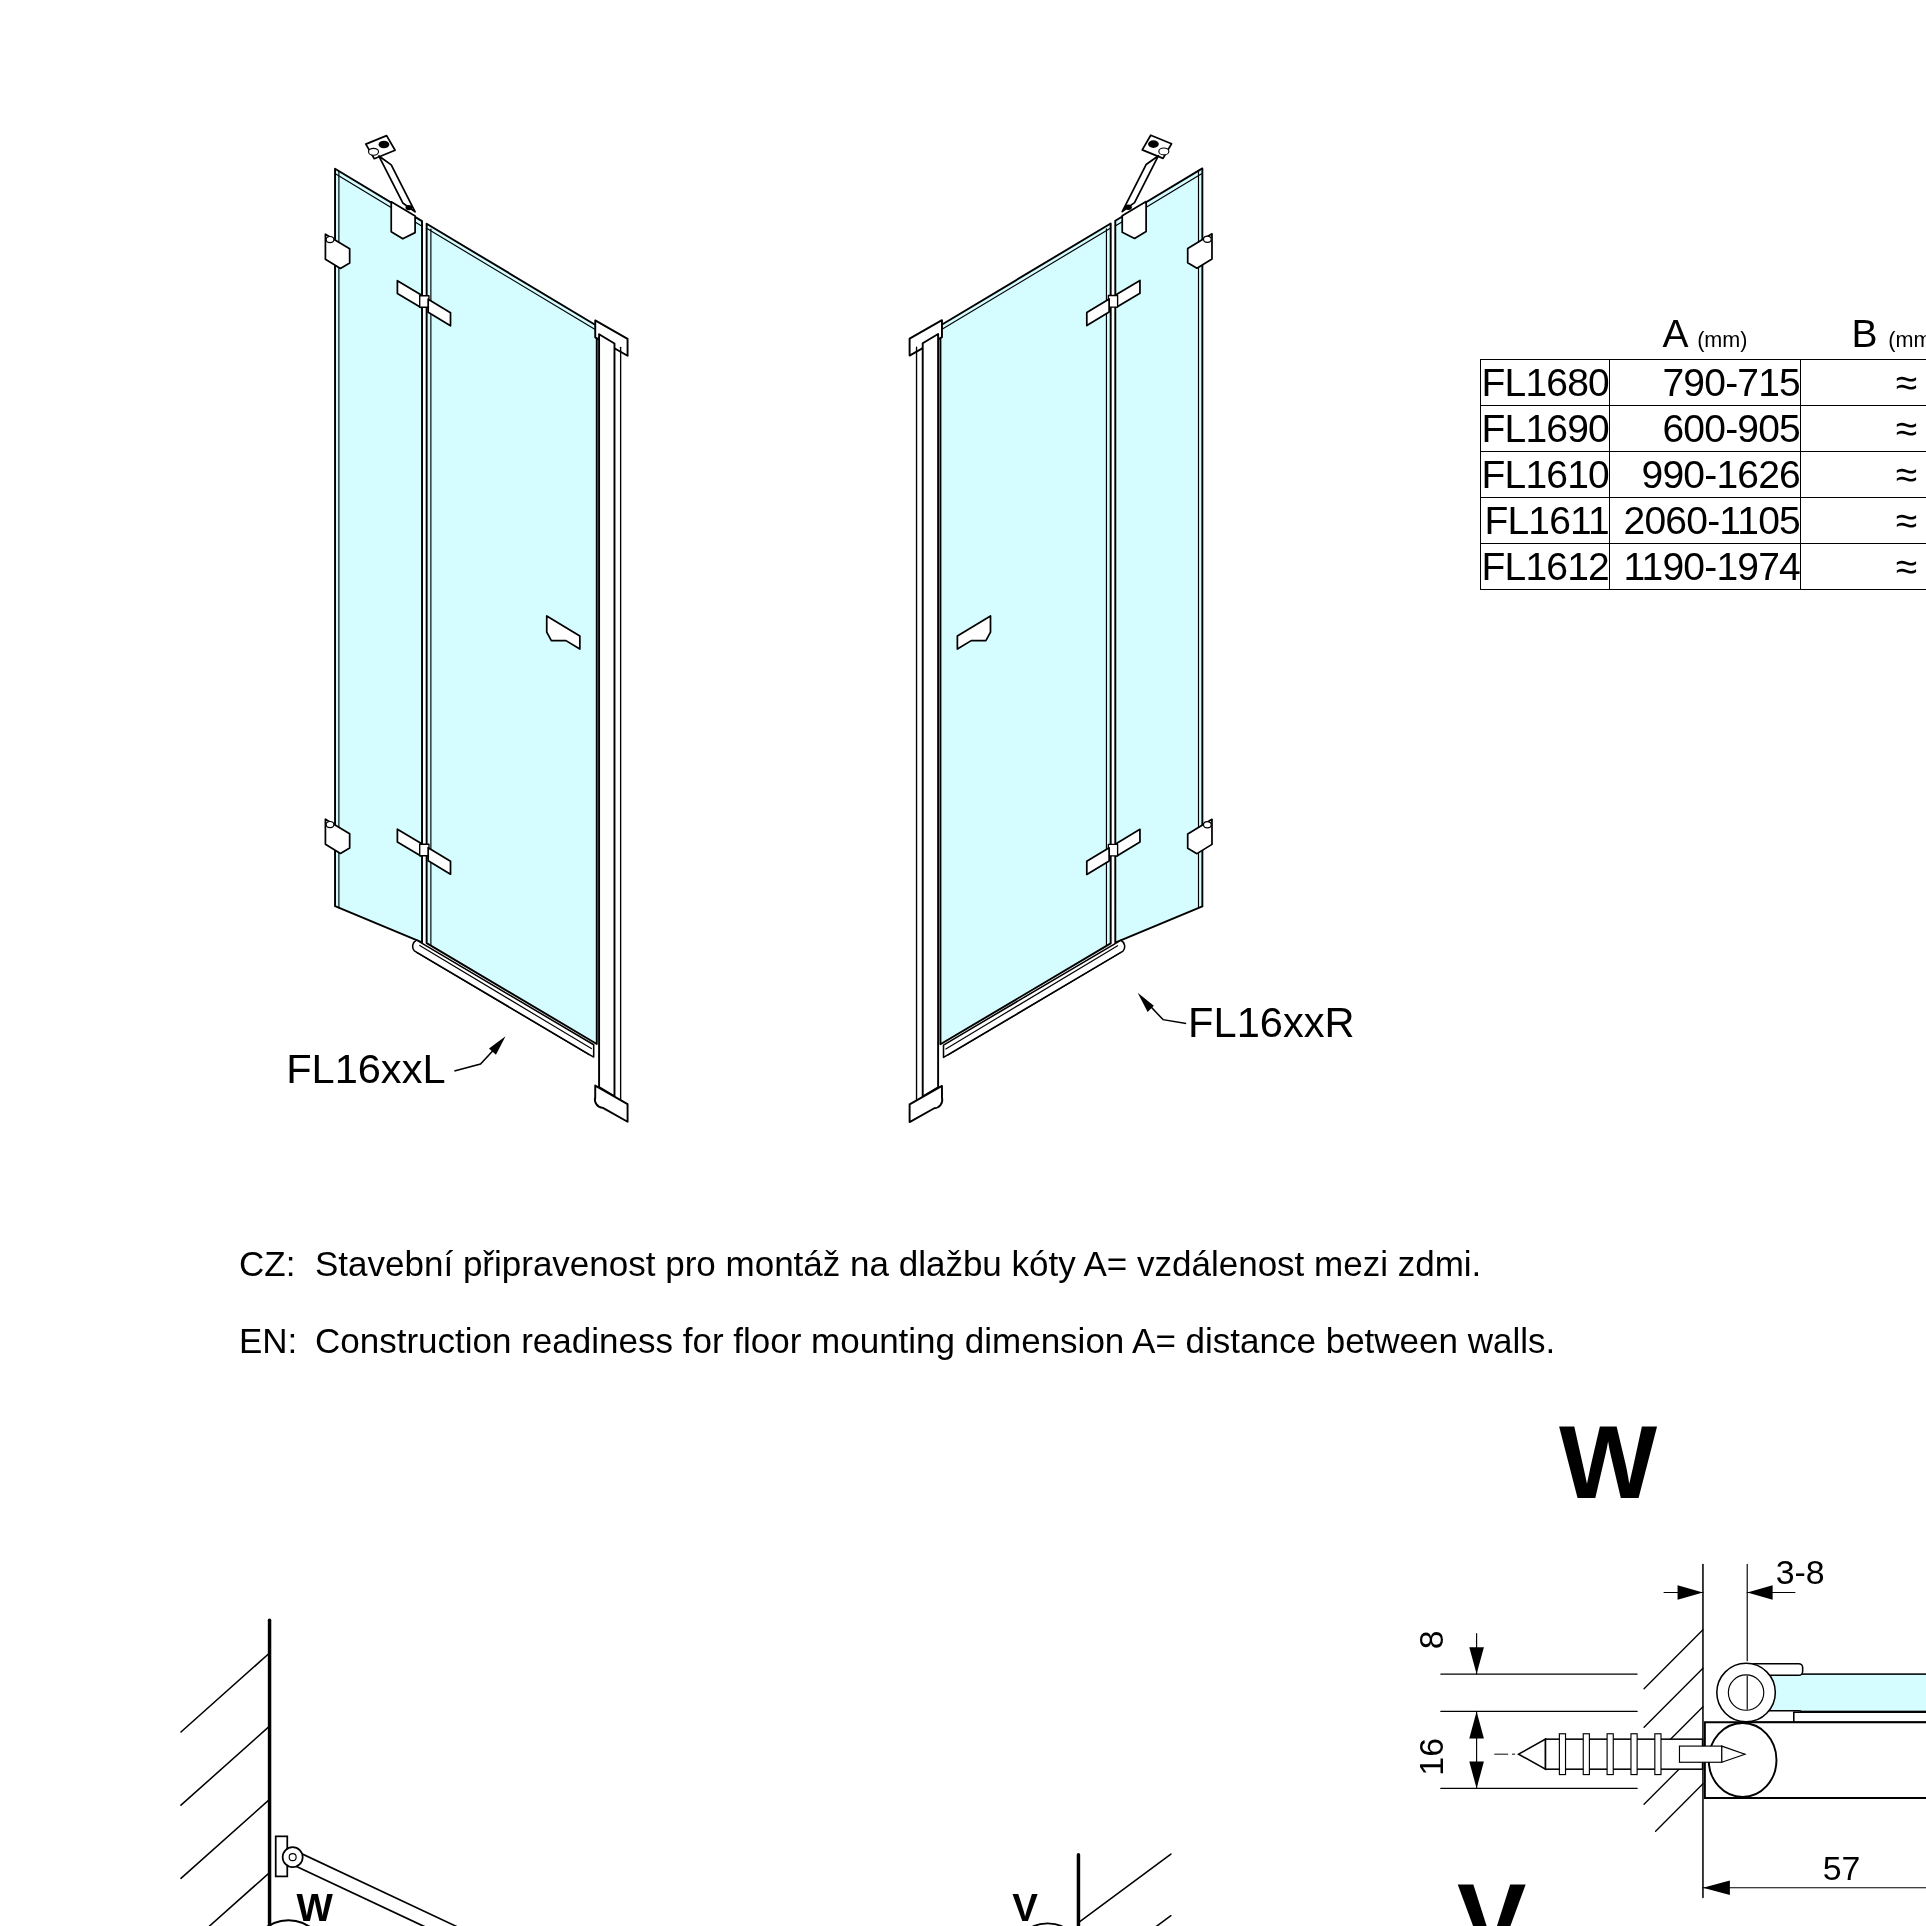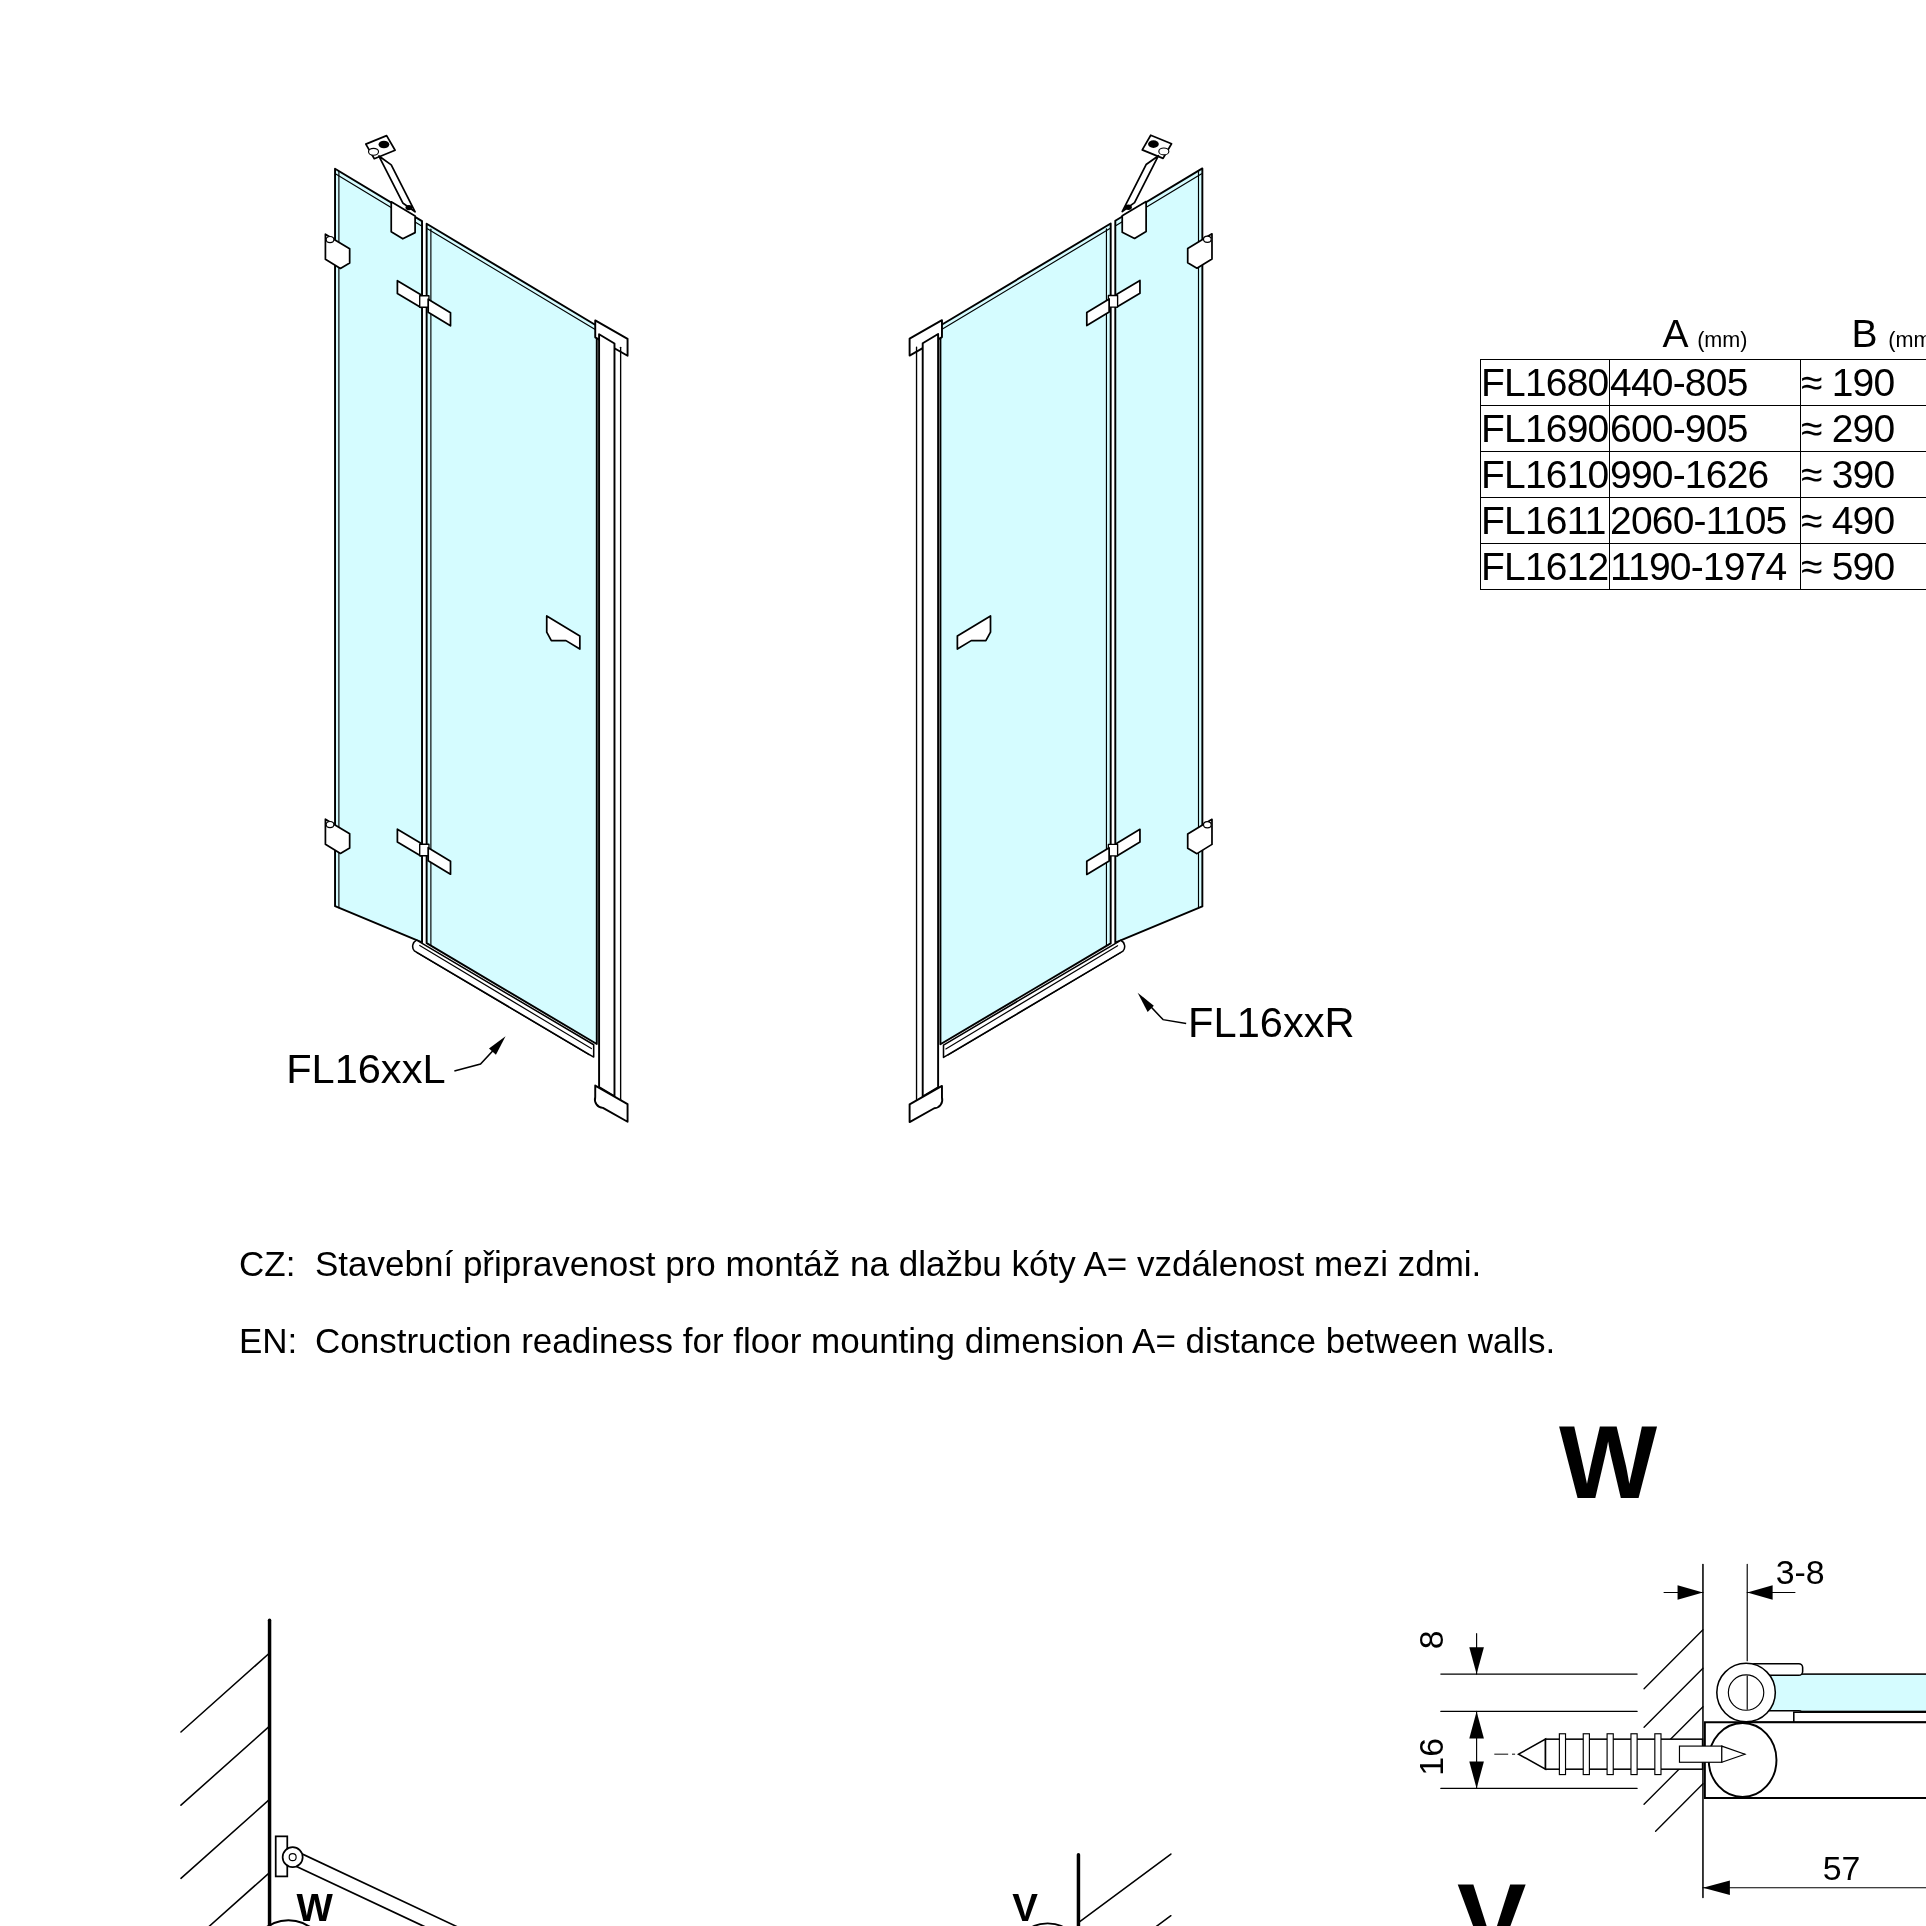--- a/index.html
+++ b/index.html
@@ -11,21 +11,21 @@
   .dimtxt{font-size:95px;}
   .dimtxt-sm{font-size:88px;}
   .circlbl{font-size:100px;font-weight:bold;}
   .doorlbl{font-size:108px;}
   
   .tbl-wrap{left:1480px;top:313px;width:509px;}
   .tbl-head{position:relative;height:46px;font-size:39px;}
   .tbl-head .hd{position:absolute;bottom:3.1px;transform:translateX(-50%);white-space:nowrap;}
   .tbl-head .unit{font-size:21.6px;}
   table.spec{border-collapse:collapse;width:509px;table-layout:fixed;}
-  table.spec td{border:1.5px solid #000;height:45px;text-align:left;vertical-align:middle;
+  table.spec td{border:1.5px solid #000;height:45px;text-align:right;vertical-align:middle;
                 font-size:39px;letter-spacing:-0.8px;padding:0;white-space:nowrap;}
   table.spec col.c1{width:129px;} table.spec col.c2{width:191px;} table.spec col.c3{width:189px;}
   
   .note{font-size:35px;white-space:nowrap;}
   .note .lab{display:inline-block;width:76px;}
   
   .bigtitle{font-size:104px;font-weight:bold;line-height:1;}
 </style>
 </head>
 <body>
@@ -117,21 +117,21 @@
     </div>
     <table class="spec">
       <colgroup>
           <col class="c1">
           <col class="c2">
           <col class="c3">
         </colgroup>
       <tbody>
         <tr>
           <td>FL1680</td>
-          <td>440-805</td>
+          <td>790-715</td>
           <td>≈ 190</td>
           </tr>
         <tr>
           <td>FL1690</td>
           <td>600-905</td>
           <td>≈ 290</td>
           </tr>
         <tr>
           <td>FL1610</td>
           <td>990-1626</td>

